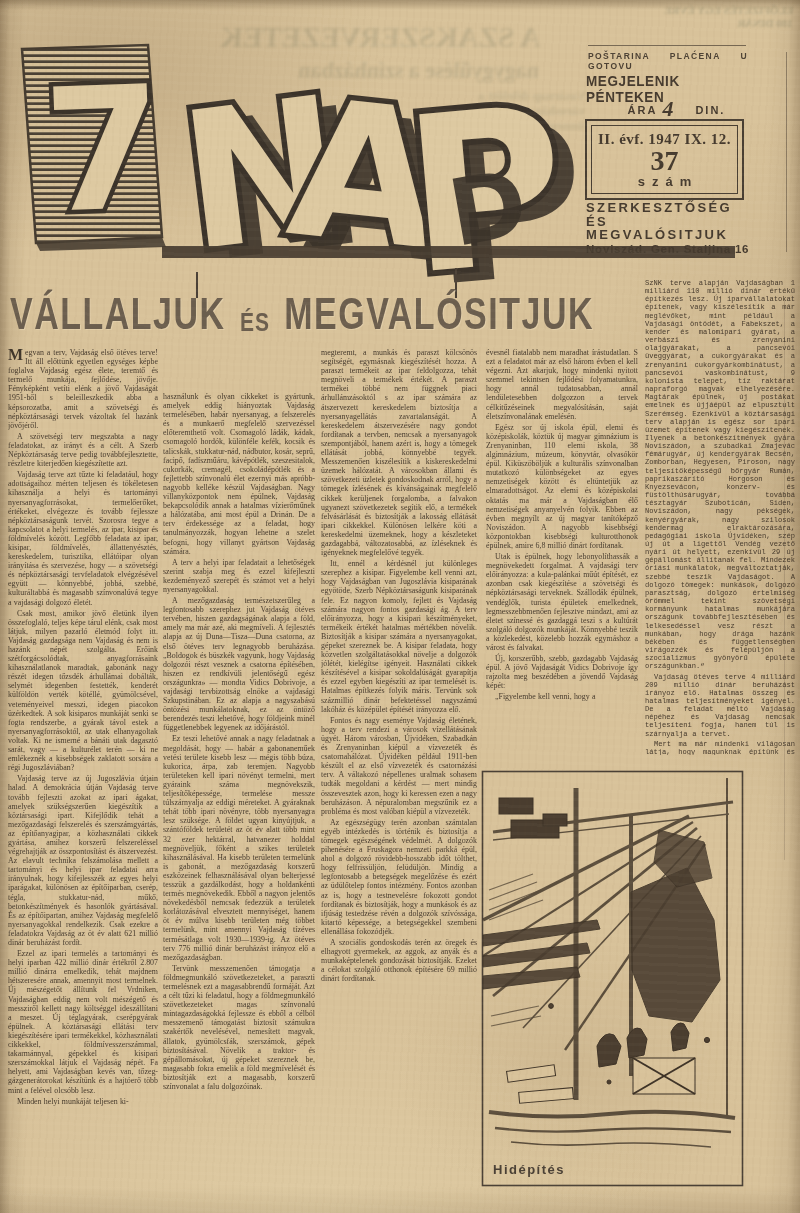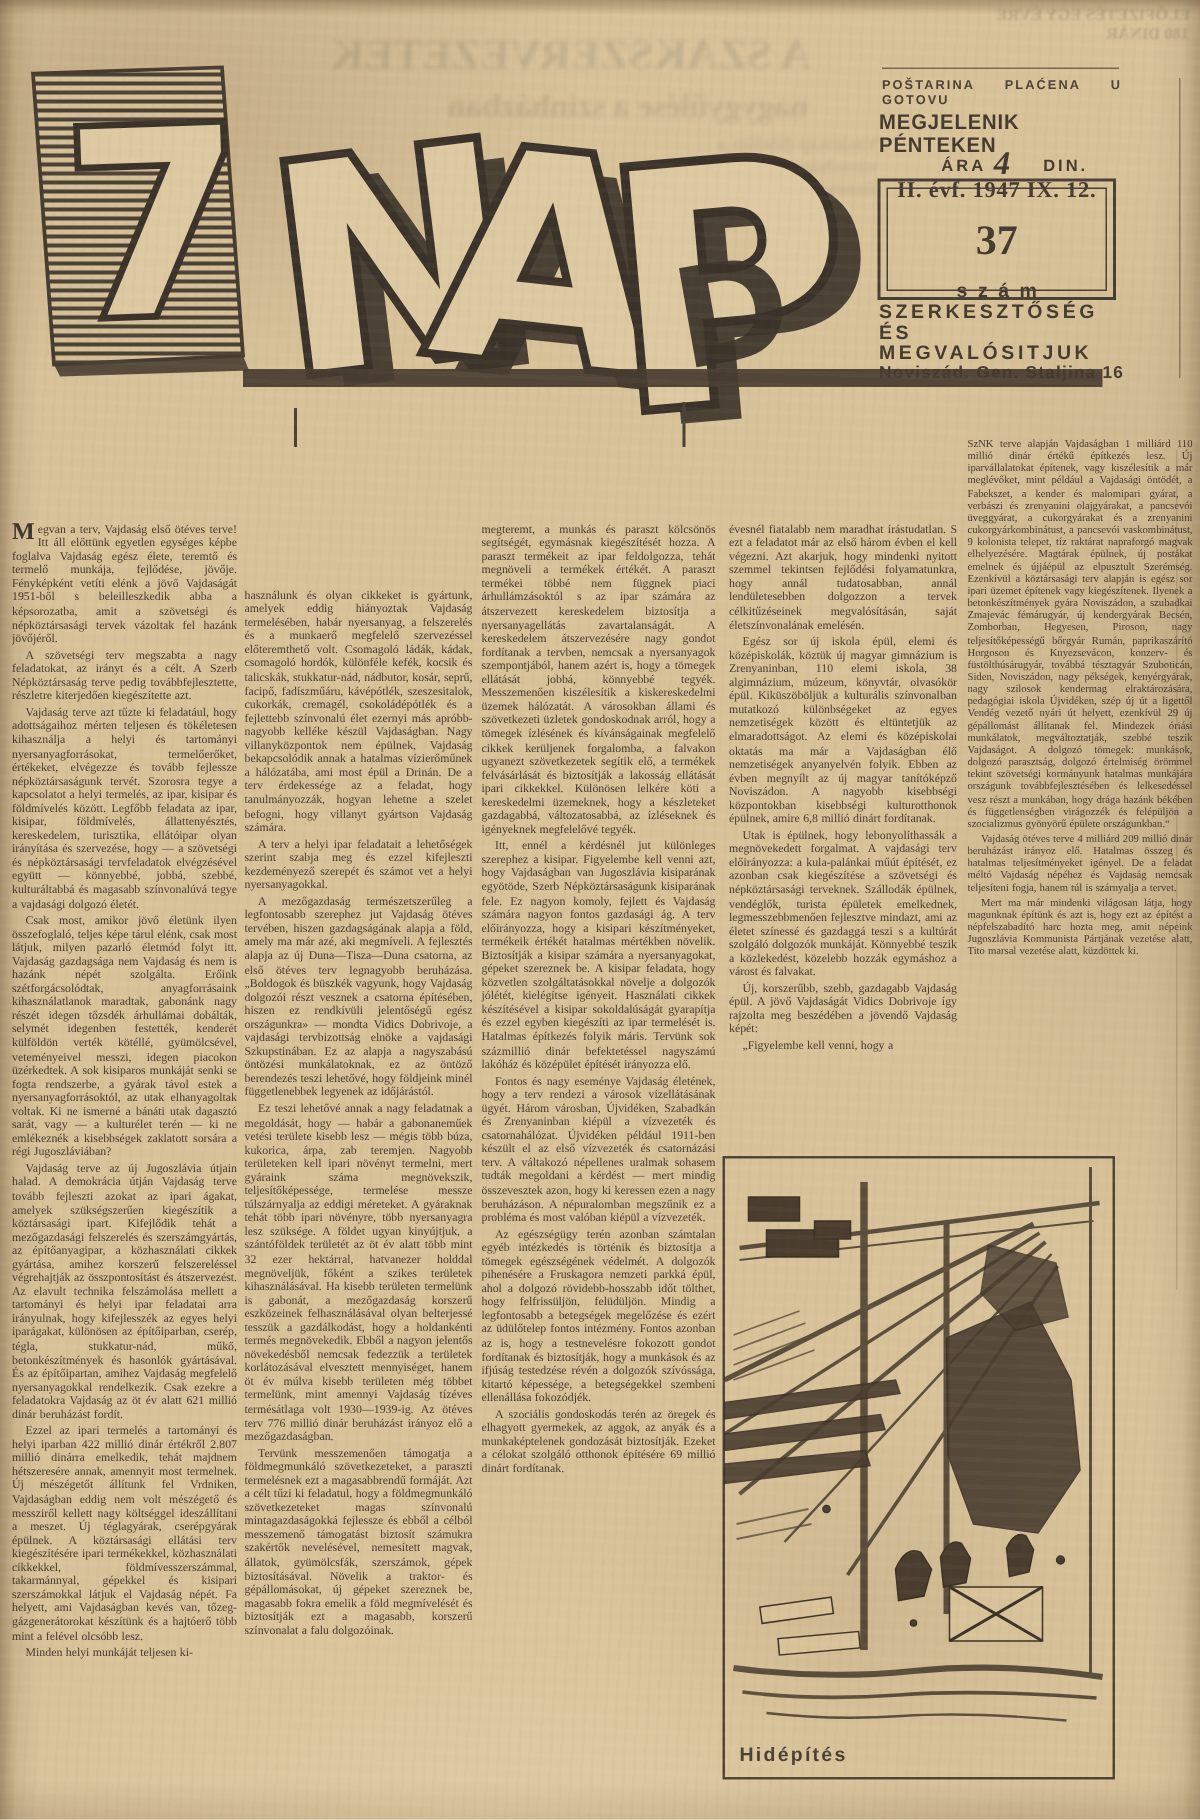--- a/index.html
+++ b/index.html
@@ -26,21 +26,21 @@
   .rule-v{position:absolute;background:#55483a;width:1px;}
   #postage{left:588px;top:51px;width:160px;font:700 8.5px "Liberation Sans",sans-serif;
     letter-spacing:1.4px;color:#4c4134;text-align:justify;text-align-last:justify;}
   #freq{left:586px;top:74px;width:166px;font:700 13.5px "Liberation Sans",sans-serif;
     letter-spacing:.6px;color:#453a2e;text-align:justify;text-align-last:justify;transform:scaleY(1.05);}
   #price{left:588px;top:96px;width:160px;text-align:center;color:#453a2e;}
   #price .lbl{font:700 11px "Liberation Sans",sans-serif;letter-spacing:2px;vertical-align:2px;margin-left:17px;}
   #price .big4{font:700 italic 22px "Liberation Serif",serif;padding:0 5px;}
   #issue-box{left:585px;top:119px;width:155px;height:77px;border:2.5px solid #483e32;
     outline:1px solid #483e32;outline-offset:-7px;text-align:center;color:#453a2e;
-    display:flex;flex-direction:column;justify-content:center;gap:12px;}
+    display:flex;flex-direction:column;justify-content:center;gap:0;}
   #issue-box .l1{font:700 15px "Liberation Serif",serif;letter-spacing:.5px;}
   #issue-box .l2{font:700 28px "Liberation Serif",serif;line-height:26px;}
   #issue-box .l3{font:700 13px "Liberation Sans",sans-serif;letter-spacing:7px;text-indent:7px;}
   #office{left:586px;top:201px;width:170px;color:#453a2e;}
   #office .o1,#office .o2{font:700 13px "Liberation Sans",sans-serif;letter-spacing:2.4px;line-height:13.5px;}
   #office .o3{font:700 11.5px "Liberation Sans",sans-serif;letter-spacing:.8px;line-height:14px;}
   
   #masthead{left:14px;top:34px;width:566px;height:252px;overflow:visible;}
   #black-bar{left:162px;top:246px;width:573px;height:12px;background:#463c30;opacity:.92;}
   
@@ -60,21 +60,21 @@
   
   .col{position:absolute;overflow:hidden;color:rgba(56,46,35,.92);
     font-family:"Liberation Serif",serif;font-size:7.9px;line-height:9.1px;
     text-align:justify;word-spacing:.3px;}
   .col p{margin:0 0 2px 0;text-indent:9px;}
   .col p:first-child{text-indent:0;}
   #col-1{left:8px;top:348px;width:150px;height:858px;}
   #col-2{left:163px;top:348px;width:152px;height:858px;margin-top:44px;}
   #col-3{left:321px;top:348px;width:156px;height:858px;}
   #col-4{left:486px;top:348px;width:152px;height:420px;}
-  #col-5{left:645px;top:292px;width:150px;height:476px;font-size:7.1px;line-height:8.15px;}
+  #col-5{left:645px;top:279px;width:150px;height:476px;font-size:7.1px;line-height:8.15px;font-family:Liberation Mono, monospace;}
   .dropcap{float:left;font-weight:700;font-size:16px;line-height:12px;margin:1px 2px 0 0;color:#3f352a;}
   
   #illustration{left:481px;top:770px;width:264px;height:418px;}
 </style>
 </head>
 <body>
 
 <div id="page">
 
   <div class="ghost" id="ghost1">
@@ -124,20 +124,25 @@
   <div class="abs" id="office">
     <div class="o1">SZERKESZTŐSÉG</div>
     <div class="o2">ÉS MEGVALÓSITJUK</div>
     <div class="o3">Noviszád. Gen. Staljina 16</div>
   </div>
   <div class="rule-v" style="left:786px;top:52px;height:200px;opacity:.55;"></div>
   <div class="rule-v" style="left:784px;top:300px;height:560px;opacity:.2;"></div>
 
   <div class="tick" style="left:196px;top:272px;height:26px;"></div>
   <div class="tick" style="left:455px;top:268px;height:30px;"></div>
+  <div class="abs" id="headline">
+    <span class="hl-big">VÁLLALJUK</span>
+    <span class="hl-small">ÉS</span>
+    <span class="hl-big">MEGVALÓSITJUK</span>
+  </div>
 
   <div class="col" id="col-1">
       <p><span class="dropcap">M</span>egvan a terv, Vajdaság első ötéves terve! Itt áll előttünk egyetlen egységes képbe foglalva Vajdaság egész élete, teremtő és termelő munkája, fejlődése, jövője. Fényképként vetíti elénk a jövő Vajdaságát 1951-ből s beleilleszkedik abba a képsorozatba, amit a szövetségi és népköztársasági tervek vázoltak fel hazánk jövőjéről.</p>
       <p>A szövetségi terv megszabta a nagy feladatokat, az irányt és a célt. A Szerb Népköztársaság terve pedig továbbfejlesztette, részletre kiterjedően kiegészítette azt.</p>
       <p>Vajdaság terve azt tűzte ki feladatául, hogy adottságaihoz mérten teljesen és tökéletesen kihasználja a helyi és tartományi nyersanyagforrásokat, termelőerőket, értékeket, elvégezze és tovább fejlessze népköztársaságunk tervét. Szorosra tegye a kapcsolatot a helyi termelés, az ipar, kisipar és földmívelés között. Legfőbb feladata az ipar, kisipar, földmívelés, állattenyésztés, kereskedelem, turisztika, ellátóipar olyan irányítása és szervezése, hogy — a szövetségi és népköztársasági tervfeladatok elvégzésével együtt — könnyebbé, jobbá, szebbé, kulturáltabbá és magasabb színvonalúvá tegye a vajdasági dolgozó életét.</p>
       <p>Csak most, amikor jövő életünk ilyen összefoglaló, teljes képe tárul elénk, csak most látjuk, milyen pazarló életmód folyt itt. Vajdaság gazdagsága nem Vajdaság és nem is hazánk népét szolgálta. Erőink szétforgácsolódtak, anyagforrásaink kihasználatlanok maradtak, gabonánk nagy részét idegen tőzsdék árhullámai dobálták, selymét idegenben festették, kenderét külföldön verték kötéllé, gyümölcsével, veteményeivel messzi, idegen piacokon üzérkedtek. A sok kisiparos munkáját senki se fogta rendszerbe, a gyárak távol estek a nyersanyagforrásoktól, az utak elhanyagoltak voltak. Ki ne ismerné a bánáti utak dagasztó sarát, vagy — a kulturélet terén — ki ne emlékeznék a kisebbségek zaklatott sorsára a régi Jugoszláviában?</p>
       <p>Vajdaság terve az új Jugoszlávia útjain halad. A demokrácia útján Vajdaság terve tovább fejleszti azokat az ipari ágakat, amelyek szükségszerűen kiegészítik a köztársasági ipart. Kifejlődik tehát a mezőgazdasági felszerelés és szerszámgyártás, az építőanyagipar, a közhasználati cikkek gyártása, amihez korszerű felszereléssel végrehajtják az összpontosítást és átszervezést. Az elavult technika felszámolása mellett a tartományi és helyi ipar feladatai arra irányulnak, hogy kifejlesszék az egyes helyi iparágakat, különösen az építőiparban, cserép, tégla, stukkatur-nád, műkő, betonkészítmények és hasonlók gyártásával. És az építőipartan, amihez Vajdaság megfelelő nyersanyagokkal rendelkezik. Csak ezekre a feladatokra Vajdaság az öt év alatt 621 millió dinár beruházást fordít.</p>
       <p>Ezzel az ipari termelés a tartományi és helyi iparban 422 millió dinár értékről 2.807 millió dinárra emelkedik, tehát majdnem hétszeresére annak, amennyit most termelnek. Új mészégetőt állítunk fel Vrdniken, Vajdaságban eddig nem volt mészégető és messziről kellett nagy költséggel ideszállítani a meszet. Új téglagyárak, cserépgyárak épülnek. A köztársasági ellátási terv kiegészítésére ipari termékekkel, közhasználati cikkekkel, földmívesszerszámmal, takarmánnyal, gépekkel és kisipari szerszámokkal látjuk el Vajdaság népét. Fa helyett, ami Vajdaságban kevés van, tőzeg-gázgenerátorokat készítünk és a hajtóerő több mint a felével olcsóbb lesz.</p>
       <p>Minden helyi munkáját teljesen ki-</p>
     </div>

